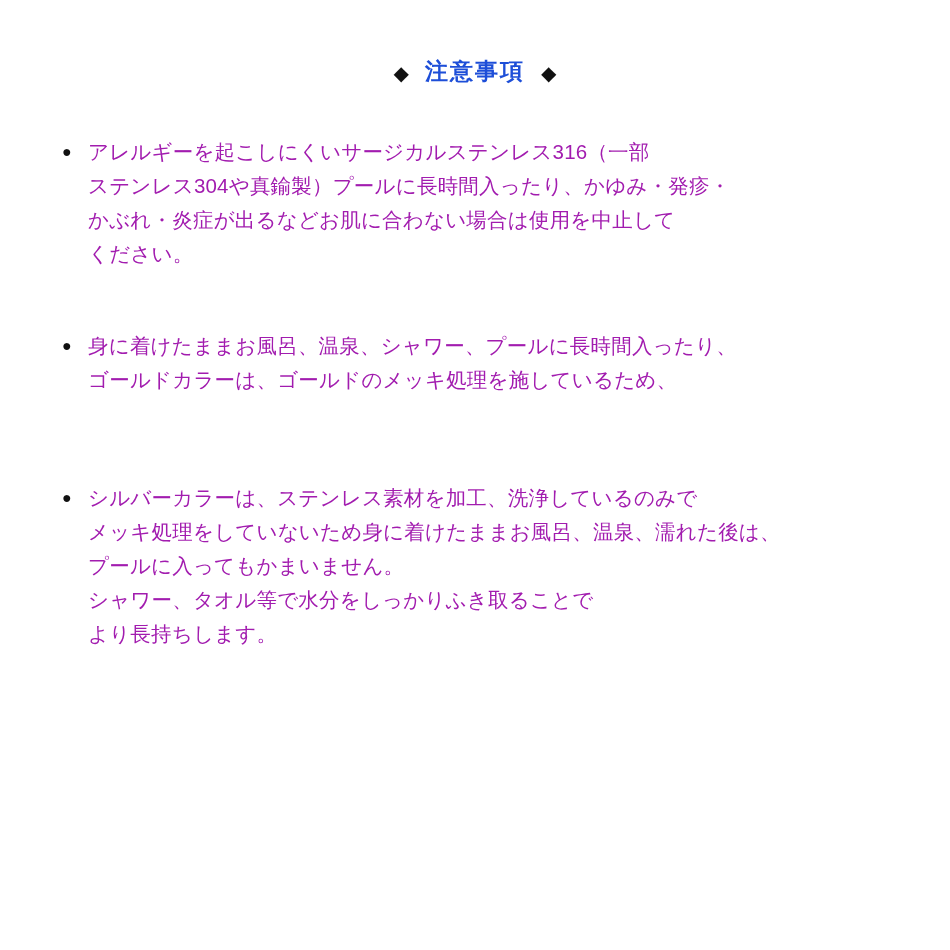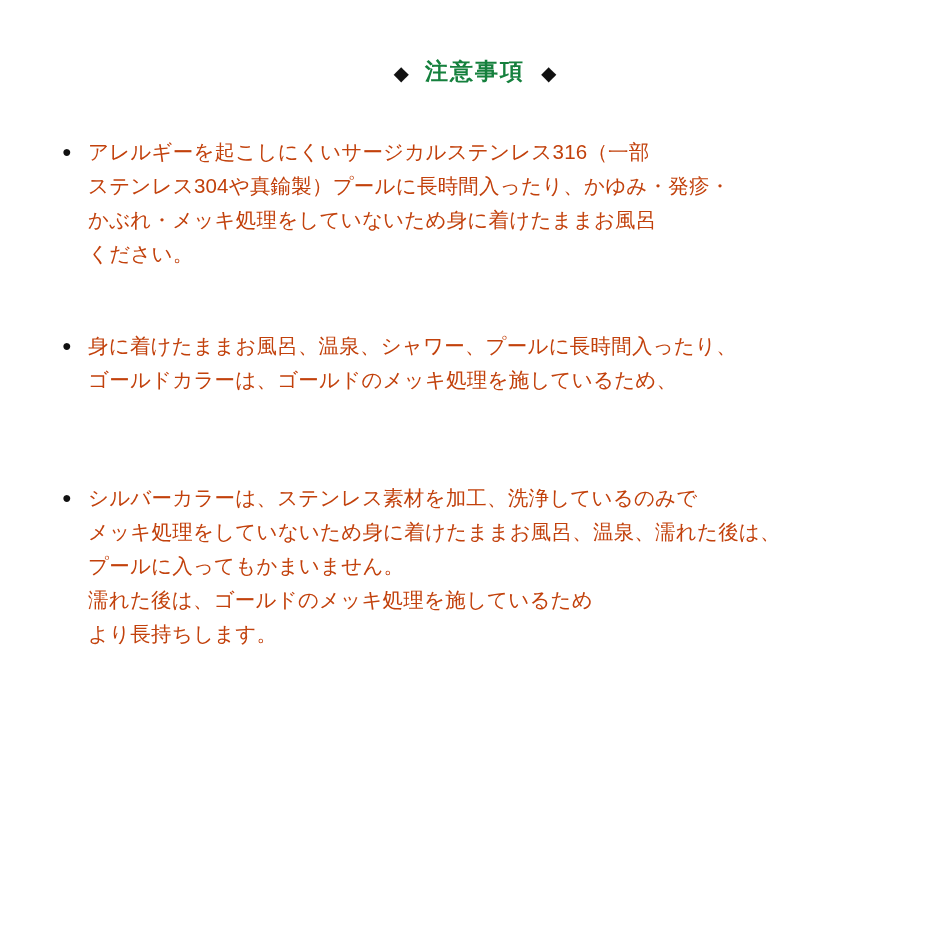--- a/index.html
+++ b/index.html
@@ -32,21 +32,21 @@
     font-size: 20px;
     line-height: 1;
     color: #111111;
     display: inline-block;
     transform: translateY(1px);
   }
   .title-text {
     font-size: 23px;
     font-weight: 700;
     letter-spacing: 2px;
-    color: #15803d;
+    color: #1d4ed8;
     white-space: nowrap;
   }
   .notes {
     margin: 0;
     padding: 0;
   }
   .note {
     display: flex;
     align-items: flex-start;
     margin-bottom: 58px;
@@ -63,21 +63,21 @@
     text-align: left;
     padding-left: 2px;
   }
   .note-body {
     flex: 1 1 auto;
   }
   .line {
     font-size: 20.5px;
     line-height: 34px;
     letter-spacing: 0.2px;
-    color: #c2410c;
+    color: #a21caf;
     white-space: pre;
   }
   .spacer-lg {
     height: 26px;
   }
 </style>
 </head>
 <body>
 
 <div class="page">
@@ -88,40 +88,40 @@
     <span class="diamond">◆</span>
   </div>
 
   <div class="notes">
 
     <div class="note">
       <span class="bullet">●</span>
       <div class="note-body">
         <div class="line">アレルギーを起こしにくいサージカルステンレス316（一部</div>
         <div class="line">ステンレス304や真鍮製）プールに長時間入ったり、かゆみ・発疹・</div>
-        <div class="line">かぶれ・メッキ処理をしていないため身に着けたままお風呂</div>
+        <div class="line">かぶれ・炎症が出るなどお肌に合わない場合は使用を中止して</div>
         <div class="line">ください。</div>
       </div>
     </div>
 
     <div class="note">
       <span class="bullet">●</span>
       <div class="note-body">
         <div class="line">身に着けたままお風呂、温泉、シャワー、プールに長時間入ったり、</div>
         <div class="line">ゴールドカラーは、ゴールドのメッキ処理を施しているため、</div>
       </div>
     </div>
 
     <div class="spacer-lg"></div>
 
     <div class="note">
       <span class="bullet">●</span>
       <div class="note-body">
         <div class="line">シルバーカラーは、ステンレス素材を加工、洗浄しているのみで</div>
         <div class="line">メッキ処理をしていないため身に着けたままお風呂、温泉、濡れた後は、</div>
         <div class="line">プールに入ってもかまいません。</div>
-        <div class="line">濡れた後は、ゴールドのメッキ処理を施しているため</div>
+        <div class="line">シャワー、タオル等で水分をしっかりふき取ることで</div>
         <div class="line">より長持ちします。</div>
       </div>
     </div>
 
   </div>
 </div>
 
 </body></html>

